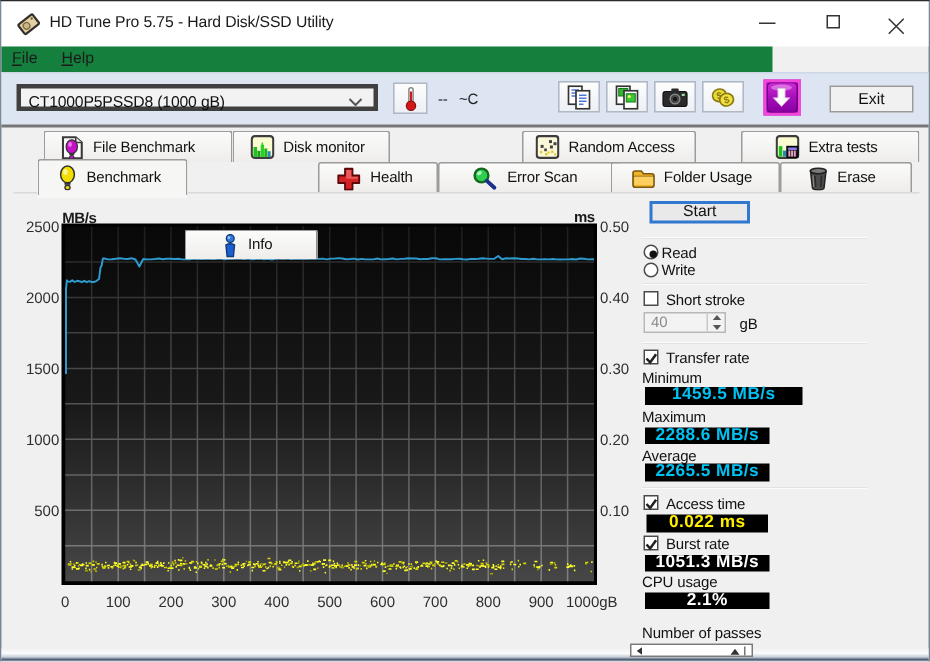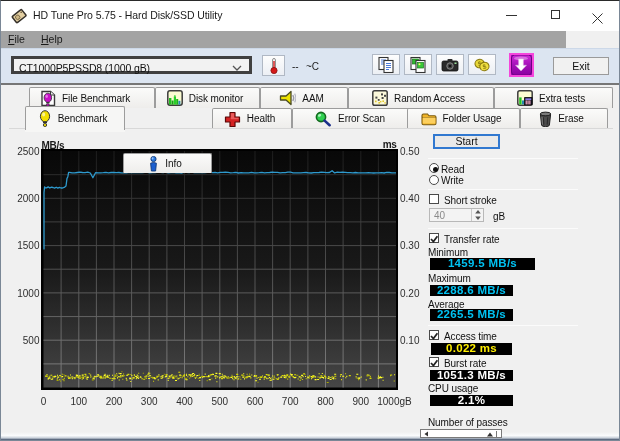--- a/index.html
+++ b/index.html
@@ -1,19 +1,19 @@
 <!DOCTYPE html>
 <html><head><meta charset="utf-8">
 <style>
 * { margin:0; padding:0; box-sizing:border-box; }
 body { width:620px; height:441px; font-family:"Liberation Sans",sans-serif; overflow:hidden; }
 #win { position:relative; width:620px; height:441px; background:#f0f0f0; border:1px solid #7a8796; border-top:1px solid #2a2a2a; }
 #title { position:absolute; left:0; top:0; width:618px; height:30px; background:#fff; }
 #title .txt { position:absolute; left:32px; top:8px; font-size:10.5px; letter-spacing:-0.08px; color:#1a1a1a; }
-#menu { position:absolute; left:0; top:30px; width:565px; height:17px; background:#a3a3a3; font-size:10.5px; color:#1a1a1a; }
+#menu { position:absolute; left:0; top:30px; width:514px; height:17px; background:#15803d; font-size:10.5px; color:#1a1a1a; }
 #menu span { position:absolute; top:2px; }
 #toolbar { position:absolute; left:0; top:47px; width:618px; height:35px; background:#dce5f1; border-top:1px solid #ccd8e8; }
 #tbline { position:absolute; left:0; top:82px; width:618px; height:2px; background:#767676; }
 .combo { position:absolute; left:10px; top:55px; width:241px; height:18px; background:#f2f2f2; border:3px solid #404040; font-size:10.5px; letter-spacing:-0.12px; color:#111; }
 .combo>span { position:absolute; left:5px; top:2.5px; }
 .tb { position:absolute; background:linear-gradient(#fdfdfd,#eceff4); border:1px solid #b0b8c4; display:flex; align-items:center; justify-content:center; }
 .exitb { position:absolute; left:552px; top:56px; width:56px; height:18px; background:#f1f1f1; border:1px solid #9a9a9a; font-size:10.5px; color:#111; text-align:center; line-height:16px; }
 .tab { position:absolute; background:linear-gradient(#fbfbfa,#eeedeb); border:1px solid #9c9c9c; border-bottom:none; border-radius:2px 2px 0 0; display:flex; align-items:center; font-size:10px; letter-spacing:-0.1px; color:#111; z-index:1; }
 .tab.sel { background:#f6f6f5; z-index:2; box-shadow:0 2px 0 #f6f6f5; }
 .ti { display:flex; align-items:center; }
@@ -149,31 +149,21 @@
           <rect x="2" y="8" width="2.4" height="6.6" fill="#21c021"></rect>
           <rect x="4.6" y="10.5" width="2" height="4.1" fill="#18a018"></rect>
           <rect x="6.8" y="6.5" width="2.2" height="8.1" fill="#28d028"></rect>
           <rect x="9.2" y="9" width="2" height="5.6" fill="#1ab31a"></rect>
           <rect x="11.4" y="10.8" width="2" height="3.8" fill="#2888b0"></rect>
           <rect x="7.4" y="5" width="1" height="2" fill="#28d028"></rect>
         </svg>
       </span>
       <span class="tt">Disk monitor</span>
     </div>
-    <div class="tab" style="left:259px;top:86px;width:88px;height:21px;justify-content:center;padding-right:5px;">
-      <span class="ti">
-        <svg width="17" height="16" viewBox="0 0 17 16" style="">
-          <path d="M1.5 6 L7 6 L12 1.5 L12 14.5 L7 10 L1.5 10 z" fill="#ece200" stroke="#4a4a20" stroke-width="1.3" stroke-linejoin="round"></path>
-          <path d="M13.8 5 q1.8 3 0 6" fill="none" stroke="#9a9aa8" stroke-width="1.4"></path>
-          <path d="M15.6 3.6 q2.6 4.4 0 8.8" fill="none" stroke="#b8b8c4" stroke-width="1.2"></path>
-        </svg>
-      </span>
-      <span class="tt">AAM</span>
-    </div>
-    <div class="tab" style="left:347px;top:86px;width:146px;height:21px;justify-content:center;padding-right:5px;">
+    <div class="tab" style="left:347px;top:86px;width:116px;height:21px;justify-content:center;padding-right:5px;">
       <span class="ti">
         <svg width="16" height="16" viewBox="0 0 16 16" style="">
           <rect x="0.8" y="0.8" width="14.4" height="14.4" rx="1.8" fill="#fbf8da" stroke="#3c3c3c" stroke-width="1.5"></rect>
           <g fill="#444">
             <rect x="9" y="3.4" width="2" height="2"></rect>
             <rect x="12" y="4.8" width="2" height="2"></rect>
             <rect x="9.6" y="7" width="2" height="2"></rect>
             <rect x="3.4" y="6.6" width="2" height="2"></rect>
             <rect x="5.8" y="9" width="1.8" height="1.8"></rect>
           </g>

